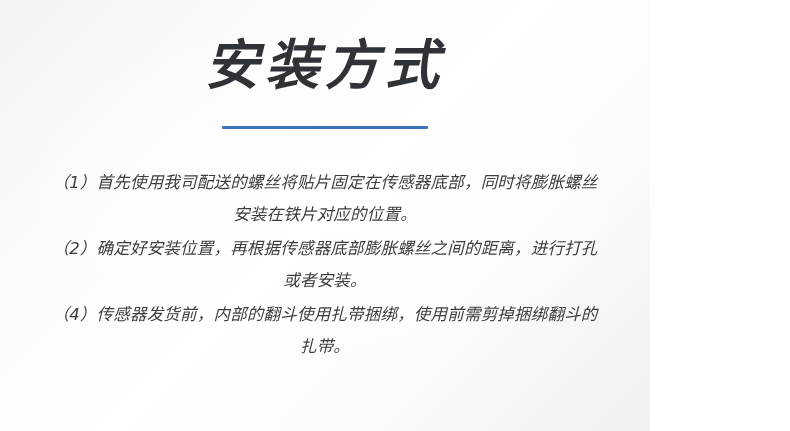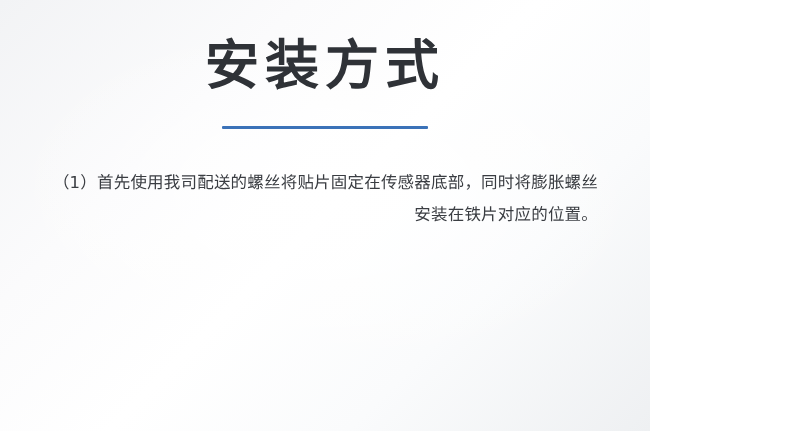--- a/index.html
+++ b/index.html
@@ -14,20 +14,21 @@
     background: #ffffff;
   }
   .page {
     position: relative;
     width: 650px;
     height: 431px;
     box-sizing: border-box;
     background:
       linear-gradient(135deg, #f2f3f5 0%, #fbfbfc 28%, #ffffff 50%, #fafbfc 72%, #eef0f2 100%);
     overflow: hidden;
+    font-style: italic;
   }
   .page::before {
     content: "";
     position: absolute;
     left: 0; top: 0; right: 0; bottom: 0;
     background:
       radial-gradient(ellipse 70% 60% at 50% 45%, rgba(255,255,255,0.95) 0%, rgba(255,255,255,0.0) 70%);
     pointer-events: none;
   }
   .title-block {
@@ -54,31 +55,33 @@
   .content {
     position: relative;
     margin: 38px 52px 0 52px;
   }
   .para {
     font-family: "DejaVu Sans", "Liberation Sans", sans-serif;
     font-size: 16.5px;
     color: #3a3d42;
     line-height: 1.95;
     margin: 0 0 2px 0;
-    text-align: right;
+    text-align: center;
     letter-spacing: 0.2px;
   }
 </style>
 </head>
 <body>
 
 <div class="page">
 
   <div class="title-block">
     <h1 class="title">安装方式</h1>
     <div class="title-rule"></div>
   </div>
 
   <div class="content">
     <p class="para">（1）首先使用我司配送的螺丝将贴片固定在传感器底部，同时将膨胀螺丝安装在铁片对应的位置。</p>
+    <p class="para">（2）确定好安装位置，再根据传感器底部膨胀螺丝之间的距离，进行打孔或者安装。</p>
+    <p class="para">（4）传感器发货前，内部的翻斗使用扎带捆绑，使用前需剪掉捆绑翻斗的扎带。</p>
   </div>
 
 </div>
 
 </body></html>

